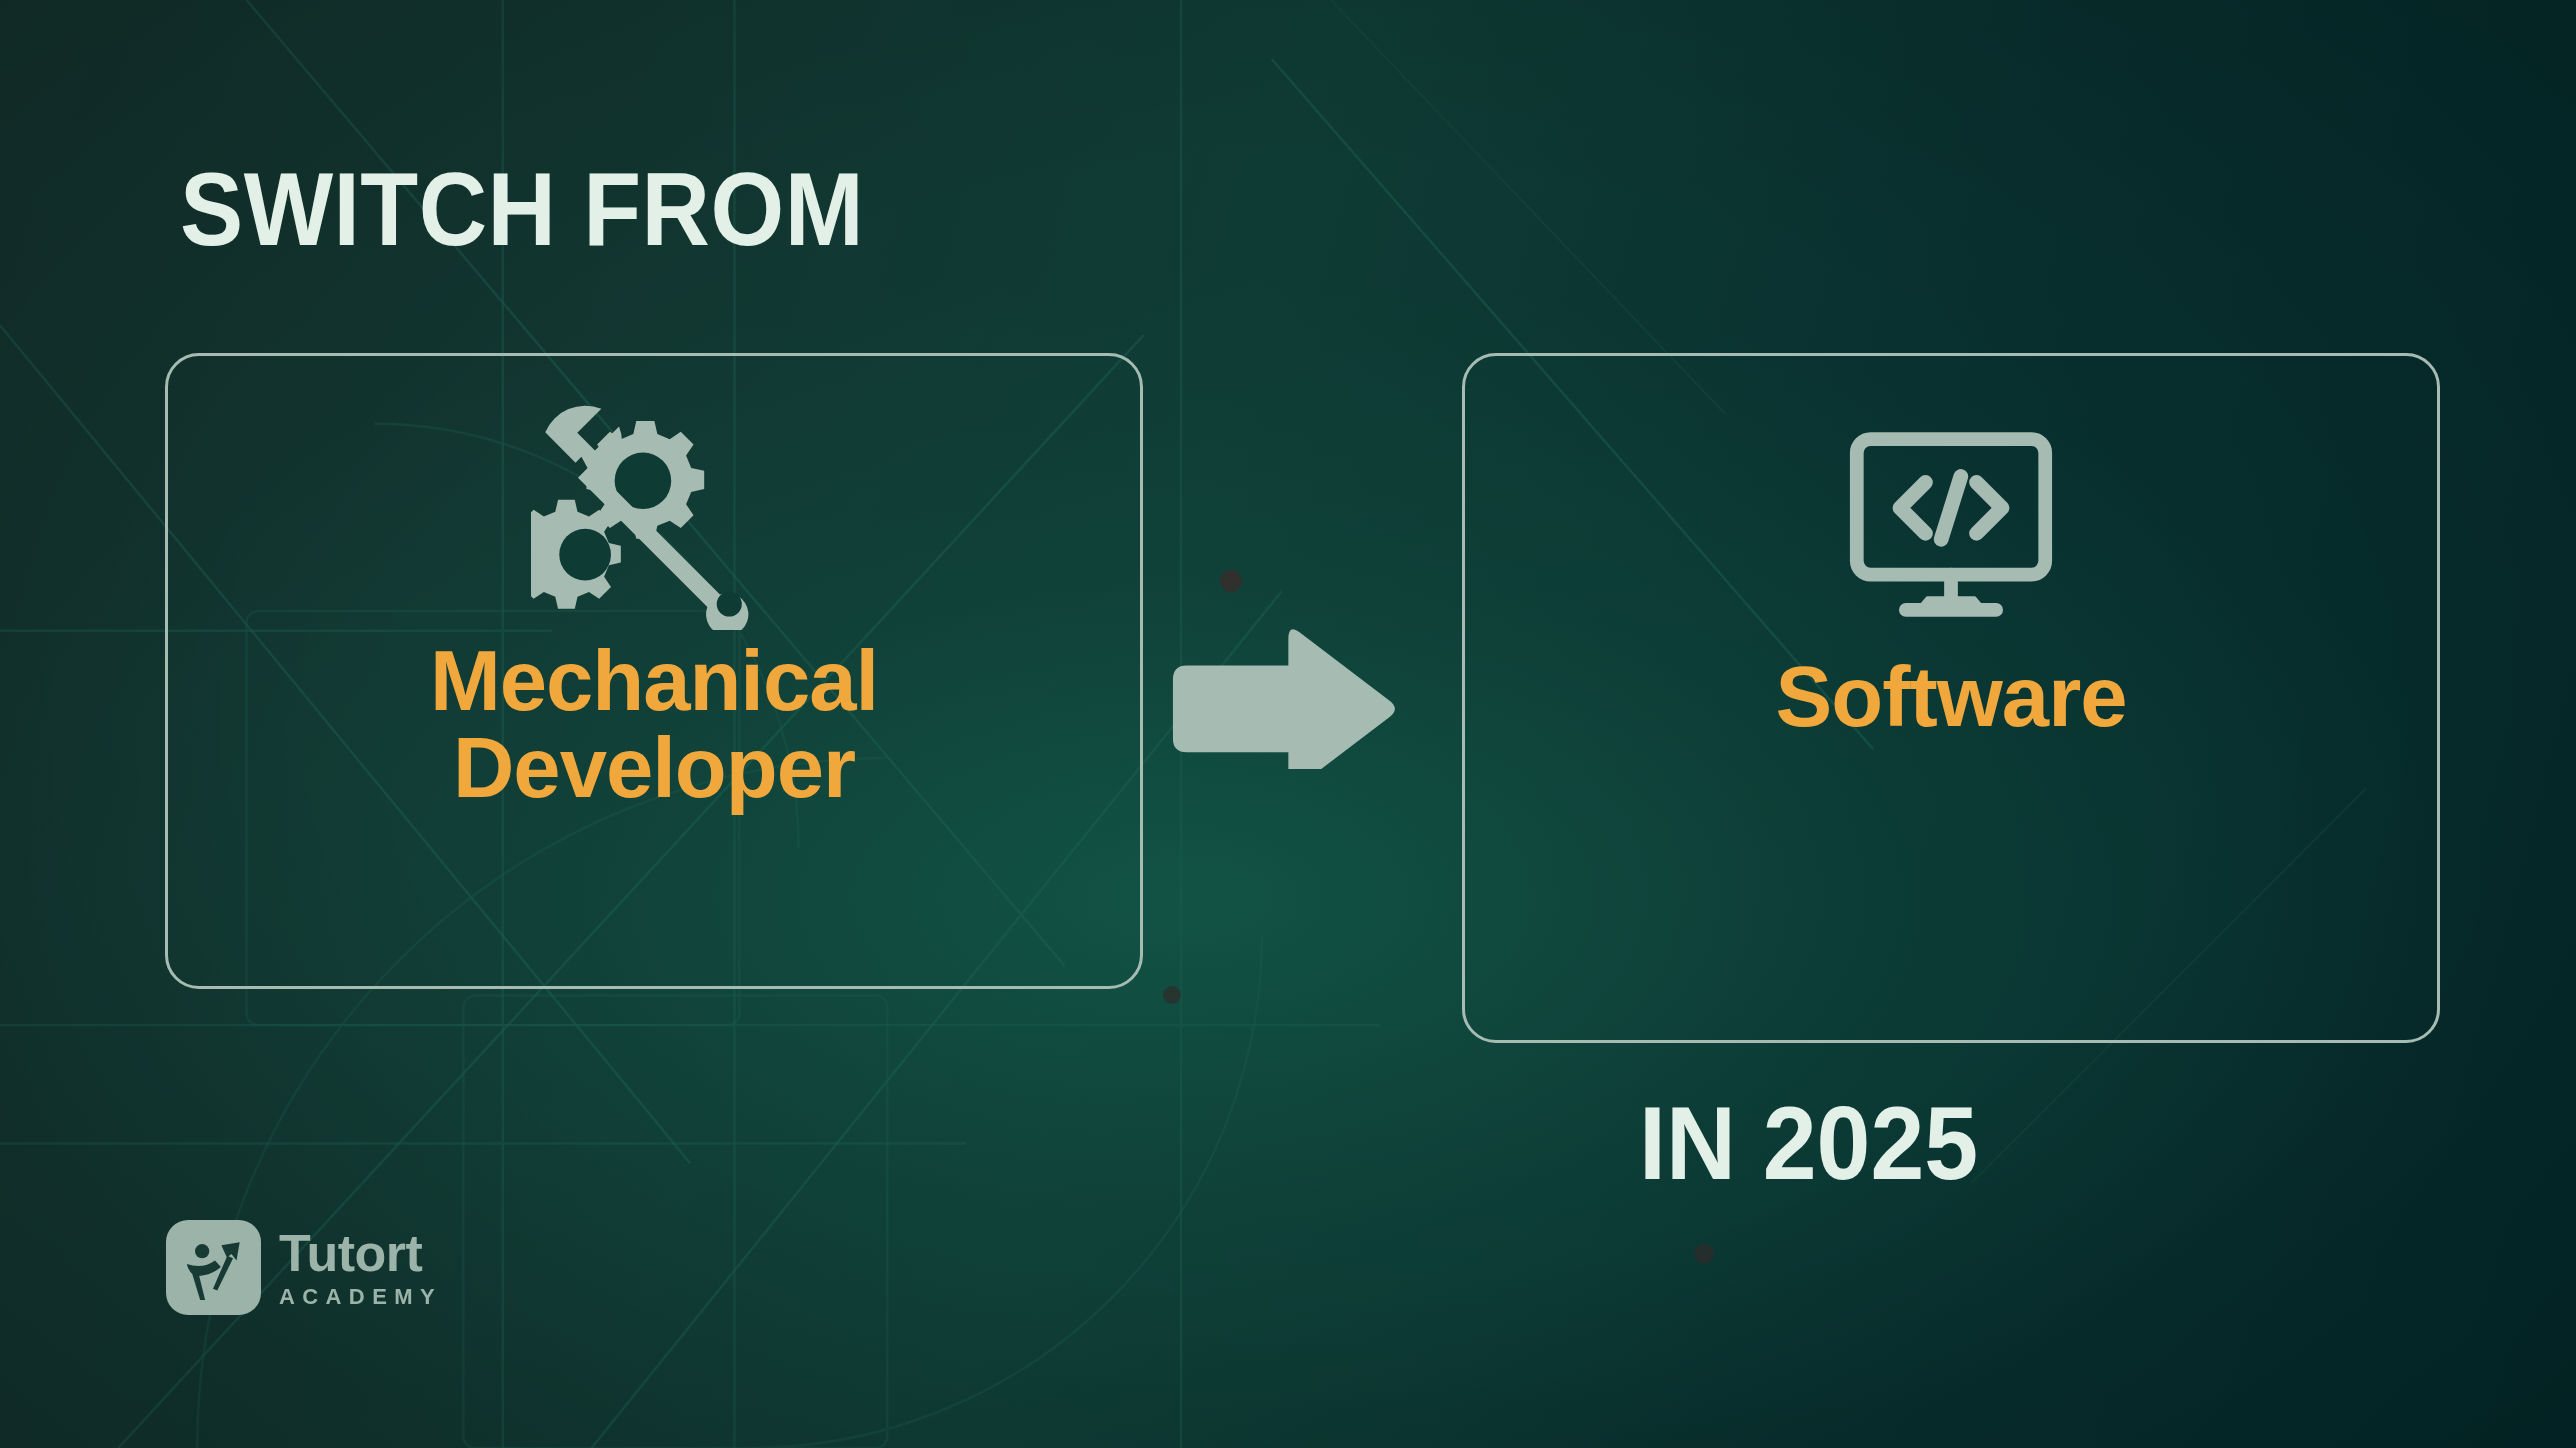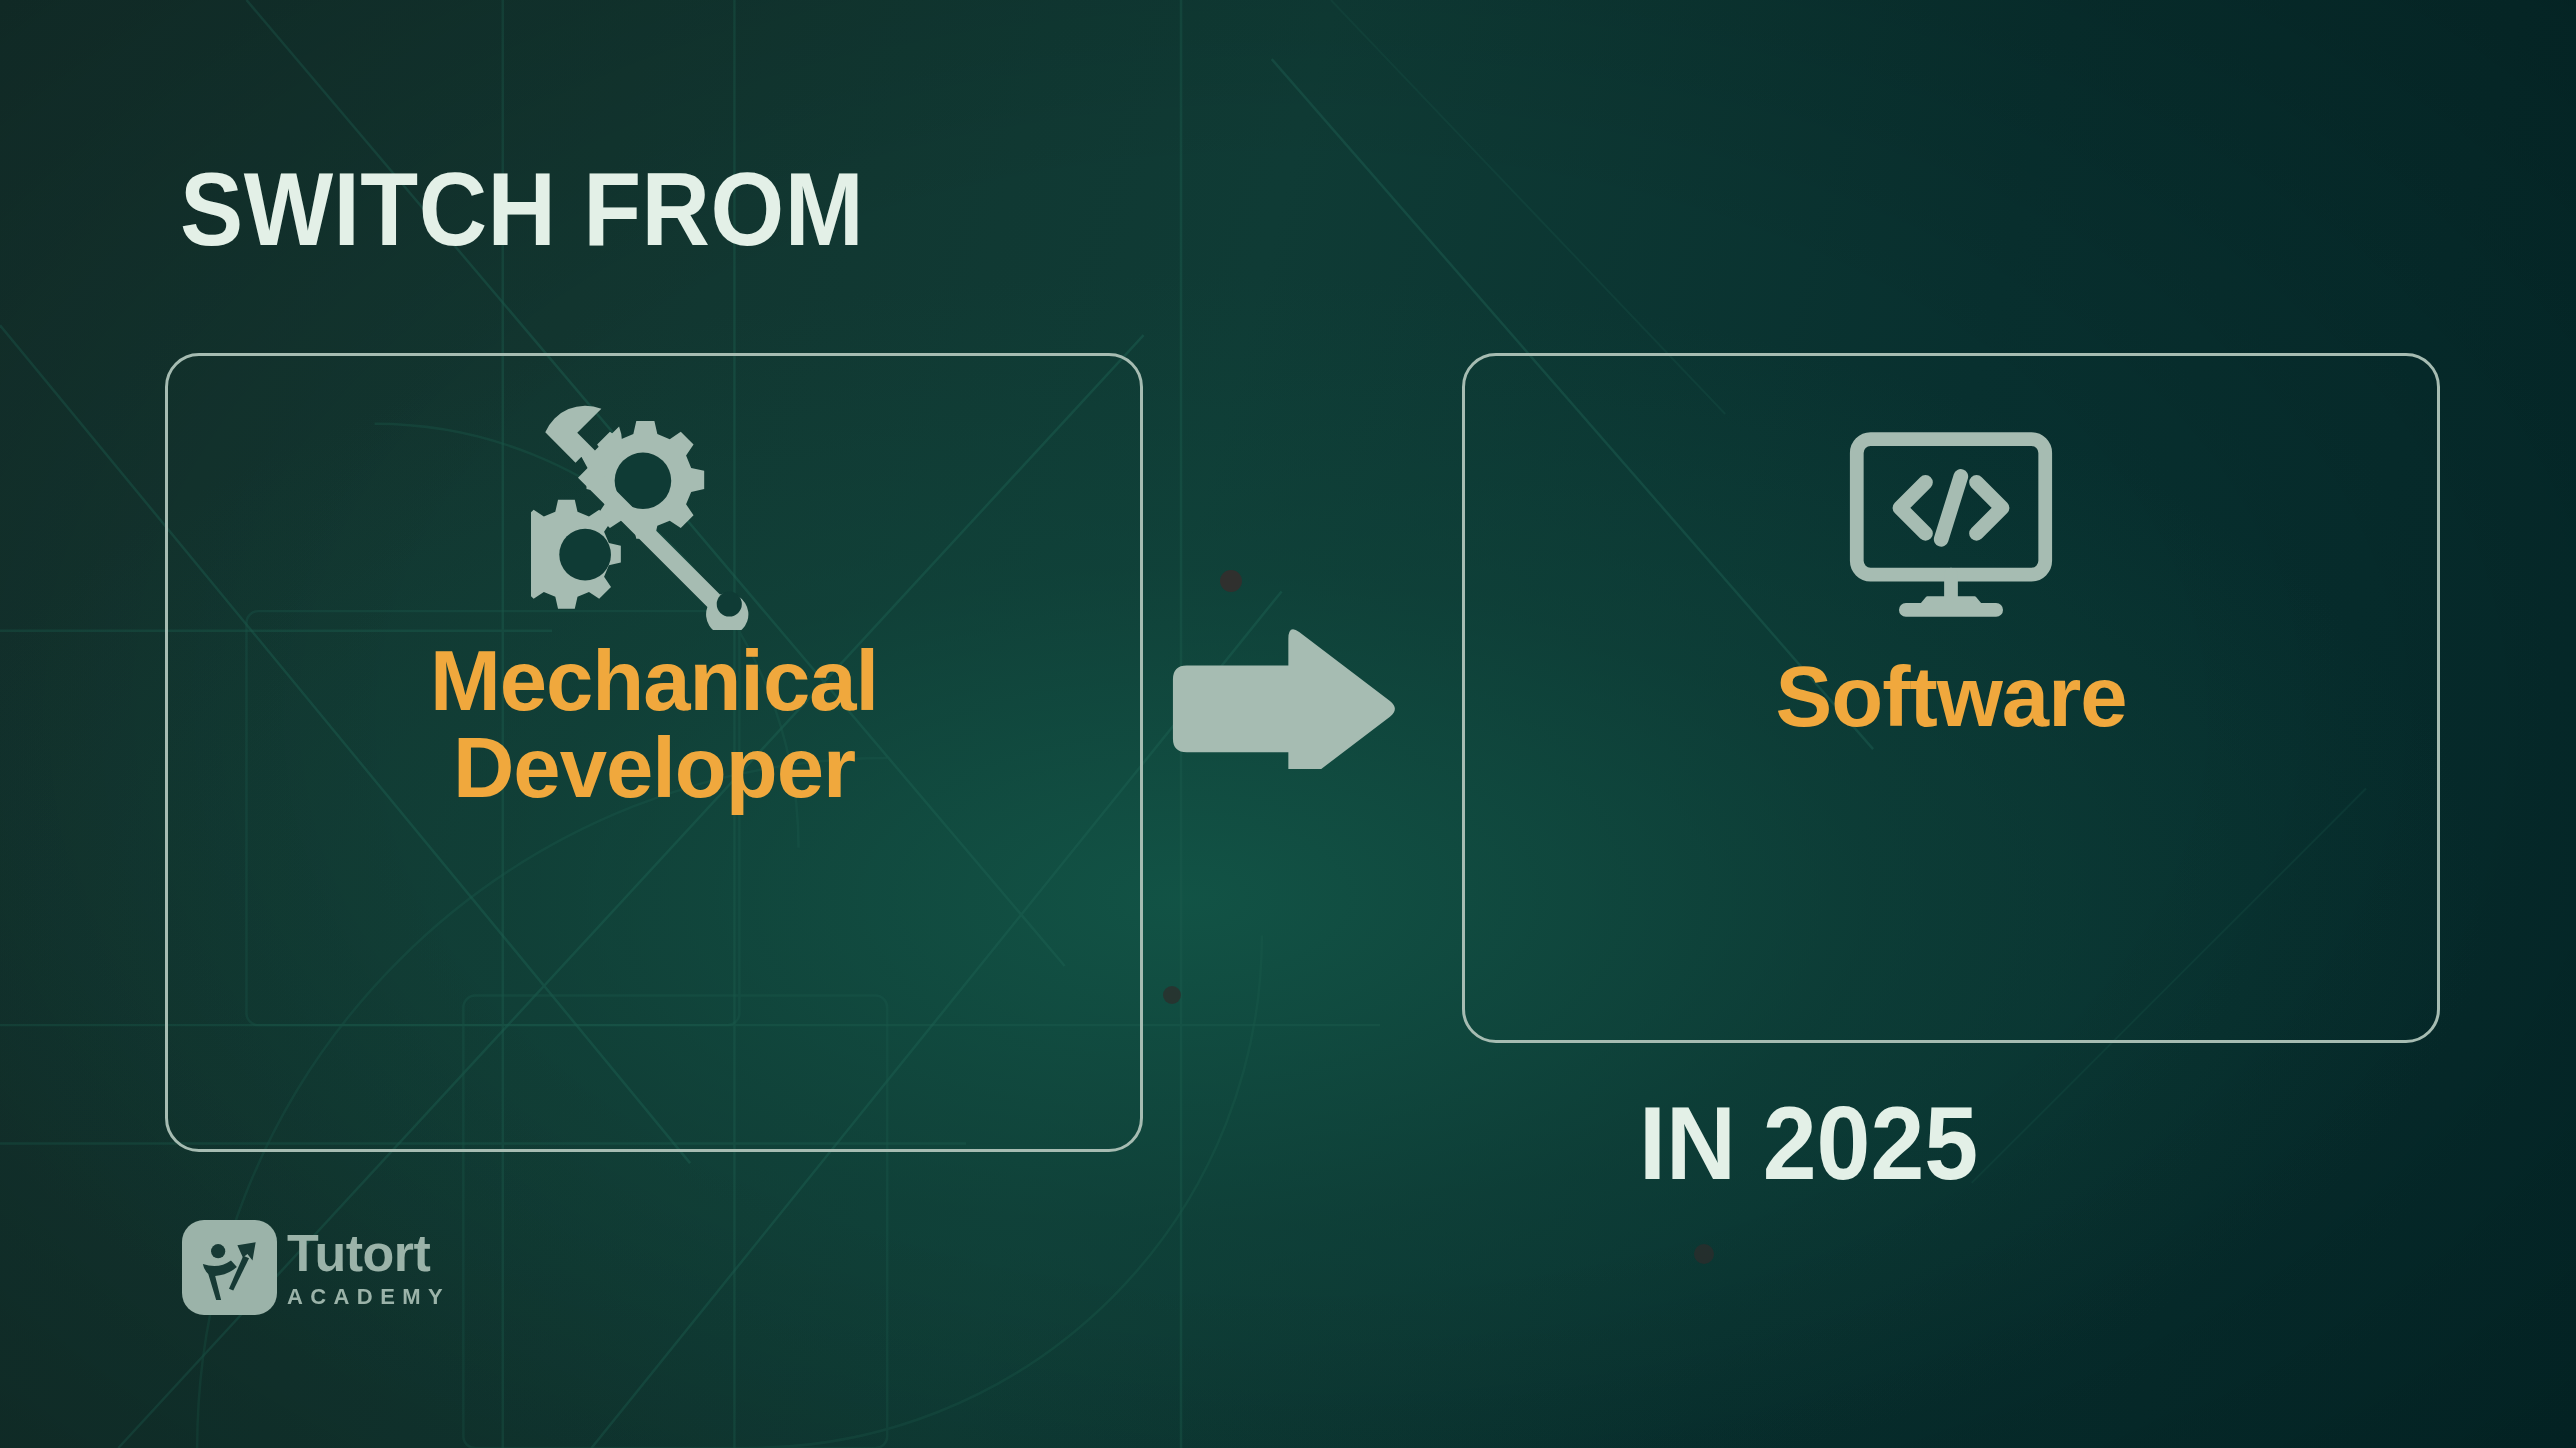--- a/index.html
+++ b/index.html
@@ -52,21 +52,21 @@
   .card {
     position: absolute;
     border: 3px solid #a6bcb2;
     border-radius: 34px;
     box-sizing: border-box;
     display: flex;
     flex-direction: column;
     align-items: center;
     justify-content: flex-start;
   }
-  .card-left  { left: 165px;  top: 353px; width: 978px;  height: 799px; }
+  .card-left  { left: 165px;  top: 353px; width: 978px;  height: 636px; }
   .card-right { left: 1462px; top: 353px; width: 978px;  height: 690px; }
 
   .card-icon {
     margin-top: 47px;
     height: 227px;
     display: flex;
     align-items: center;
     justify-content: center;
   }
   .card-right .card-icon { margin-top: 63px; height: 217px; }
@@ -103,25 +103,25 @@
     letter-spacing: 0px;
     line-height: 1;
     white-space: nowrap;
     transform: scaleX(0.94);
     transform-origin: left center;
   }
 
   
   .logo {
     position: absolute;
-    left: 182px;
+    left: 166px;
     top: 1220px;
     display: flex;
     align-items: center;
-    gap: 10px;
+    gap: 18px;
   }
   .logo-badge {
     width: 95px; height: 95px;
     border-radius: 22px;
     background: #9bb3a9;
     display: flex; align-items: center; justify-content: center;
     flex: 0 0 auto;
   }
   .logo-badge svg { display: block; }
   .logo-words { display: flex; flex-direction: column; line-height: 1; }

